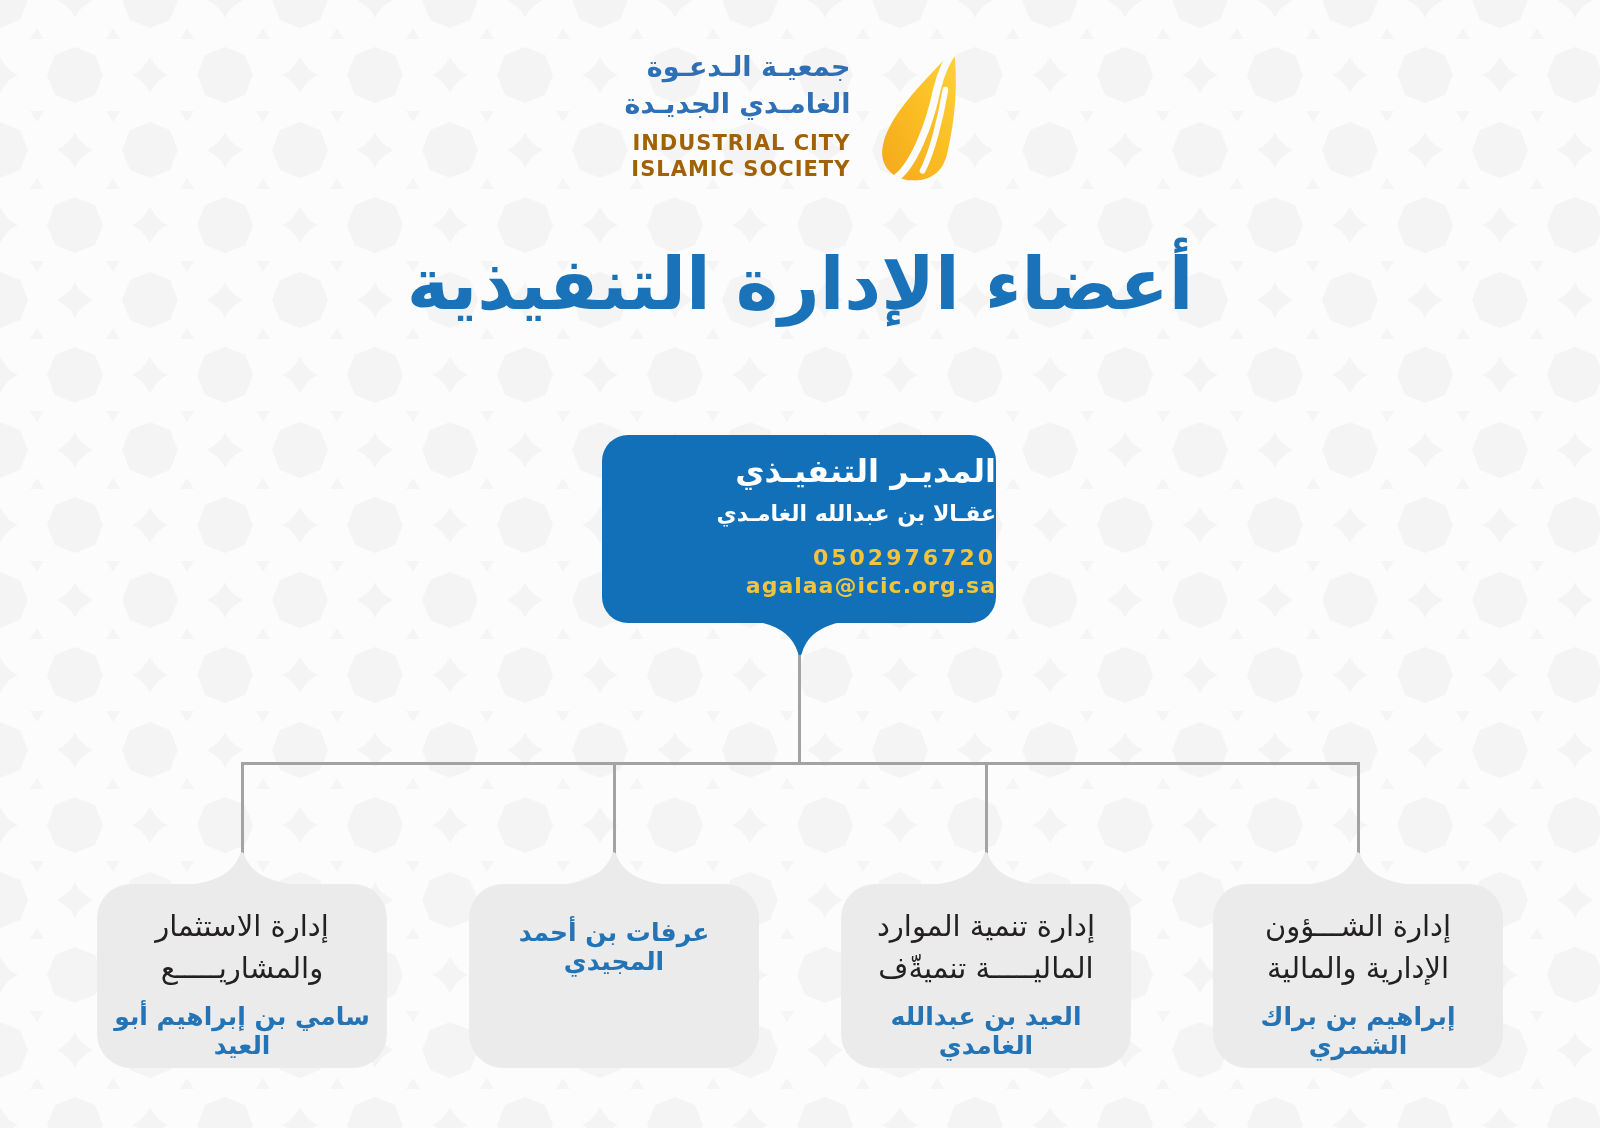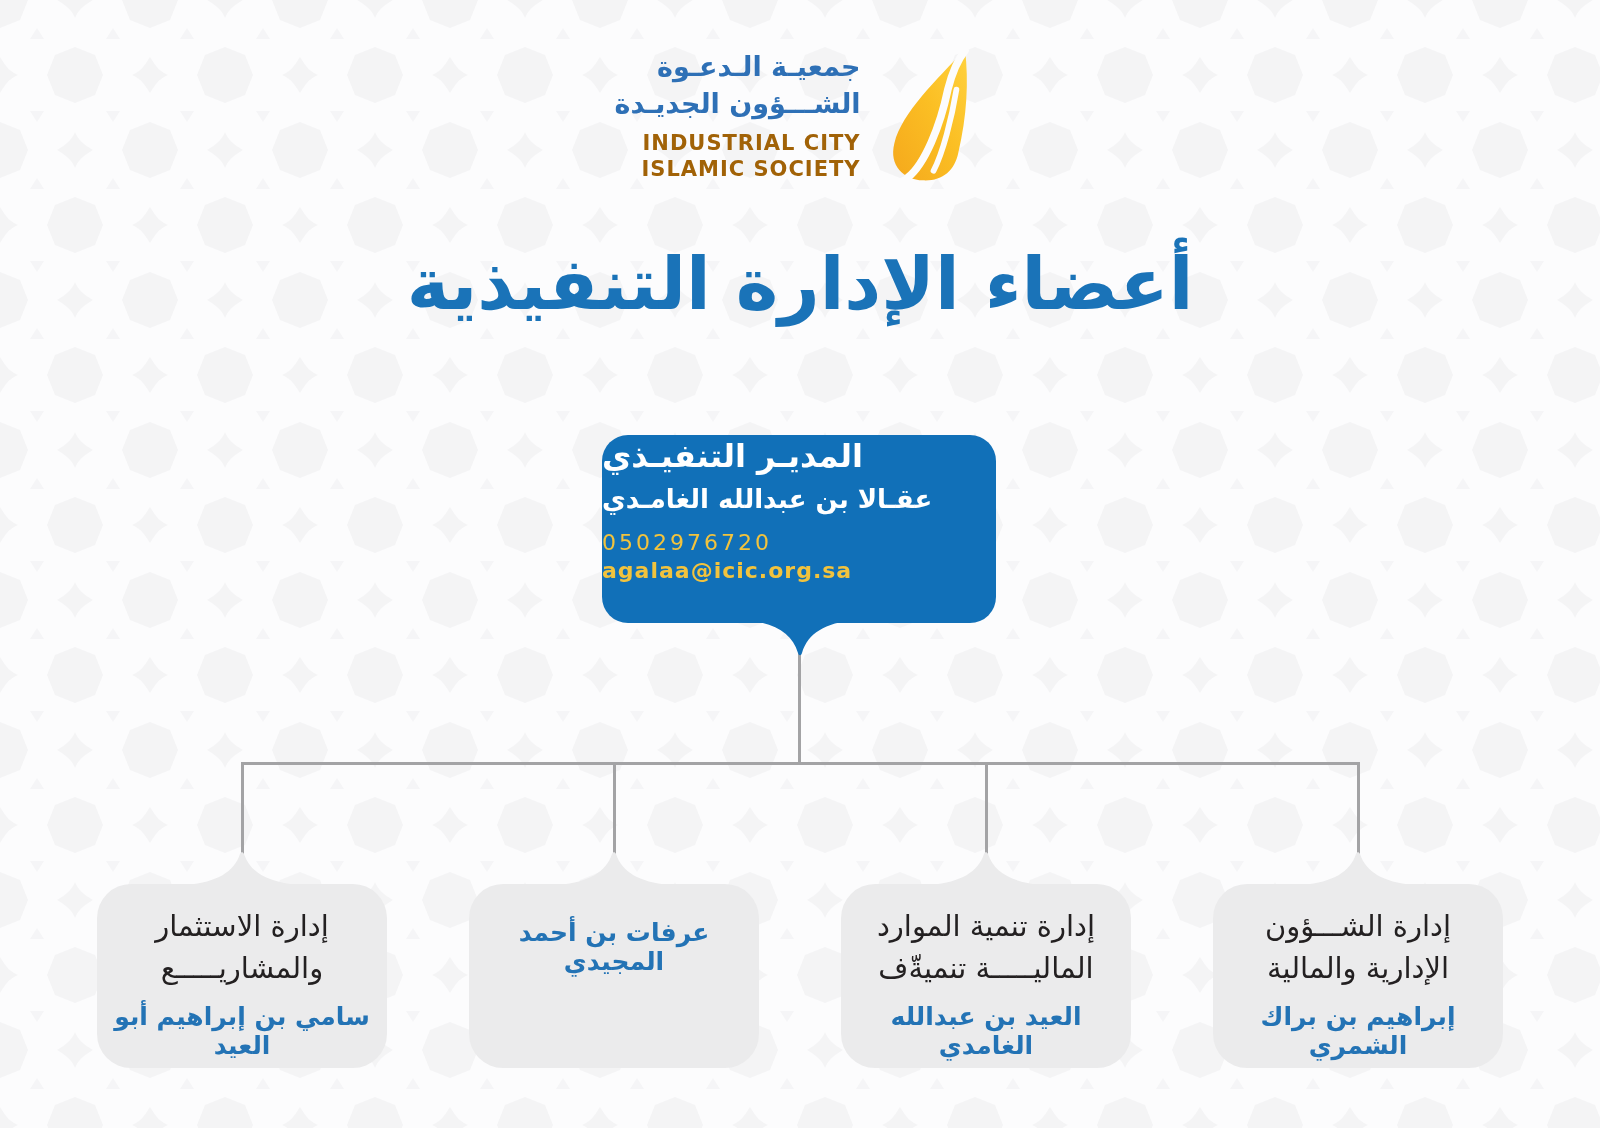--- a/index.html
+++ b/index.html
@@ -38,26 +38,26 @@
     text-align:center; direction:rtl;
     color:#1a73b8; font-size:72px; font-weight:bold;
     z-index:2;
   }
 
   
   .exec-card {
     position:absolute; left:602px; top:435px;
     width:394px; height:188px;
     background:#1170b8; border-radius:26px;
-    text-align:left; direction:rtl;
-    z-index:3; 
+    text-align:right; direction:rtl;
+    z-index:3; padding-top:15px;
   }
   .exec-role  { color:#ffffff; font-size:32px; font-weight:bold; line-height:42px; }
-  .exec-name  { color:#ffffff; font-size:26px; font-weight:bold; line-height:44px; }
-  .exec-phone { color:#f2c33d; font-size:22px; font-weight:normal; margin-top:9px; letter-spacing:3px; direction:ltr; }
+  .exec-name  { color:#ffffff; font-size:22px; font-weight:bold; line-height:44px; }
+  .exec-phone { color:#f2c33d; font-size:22px; font-weight:bold; margin-top:9px; letter-spacing:3px; direction:ltr; }
   .exec-email { color:#f2c33d; font-size:22px; font-weight:bold; margin-top:3px; letter-spacing:1px; direction:ltr; }
   .exec-tail  { position:absolute; left:745px; top:620px; width:110px; height:37px; z-index:3; }
 
   
   .line { position:absolute; background:#a3a3a5; z-index:1; }
   .stub   { left:798px;  top:652px; width:3px;   height:112px; }
   .h-line { left:241px;  top:762px; width:1119px; height:3px;  }
   .v-line { top:762px; width:3px; height:96px; }
   .v1 { left:241px; }  .v2 { left:613px; }  .v3 { left:985px; }  .v4 { left:1357px; }
 
@@ -109,21 +109,21 @@
           <path d="M113,122 l7,-11 l-14,0 Z"></path>
         </g>
       </pattern>
     </defs>
     <rect width="1600" height="1130" fill="url(#tile)"></rect>
   </svg>
 
   <header class="logo">
     <div class="logo-text">
       <div class="logo-ar">جمعيـة الـدعـوة</div>
-      <div class="logo-ar">الشـــؤون الجديـدة</div>
+      <div class="logo-ar">الغامـدي الجديـدة</div>
       <div class="logo-en first">INDUSTRIAL CITY</div>
       <div class="logo-en">ISLAMIC SOCIETY</div>
     </div>
     <svg class="flame" viewBox="0 0 110 140" xmlns="http://www.w3.org/2000/svg">
       <defs>
         <linearGradient id="fg" x1="0" y1="1" x2="1" y2="0">
           <stop offset="0" stop-color="#f5a81c"></stop>
           <stop offset="0.55" stop-color="#fbbf24"></stop>
           <stop offset="1" stop-color="#ffd23f"></stop>
         </linearGradient>

